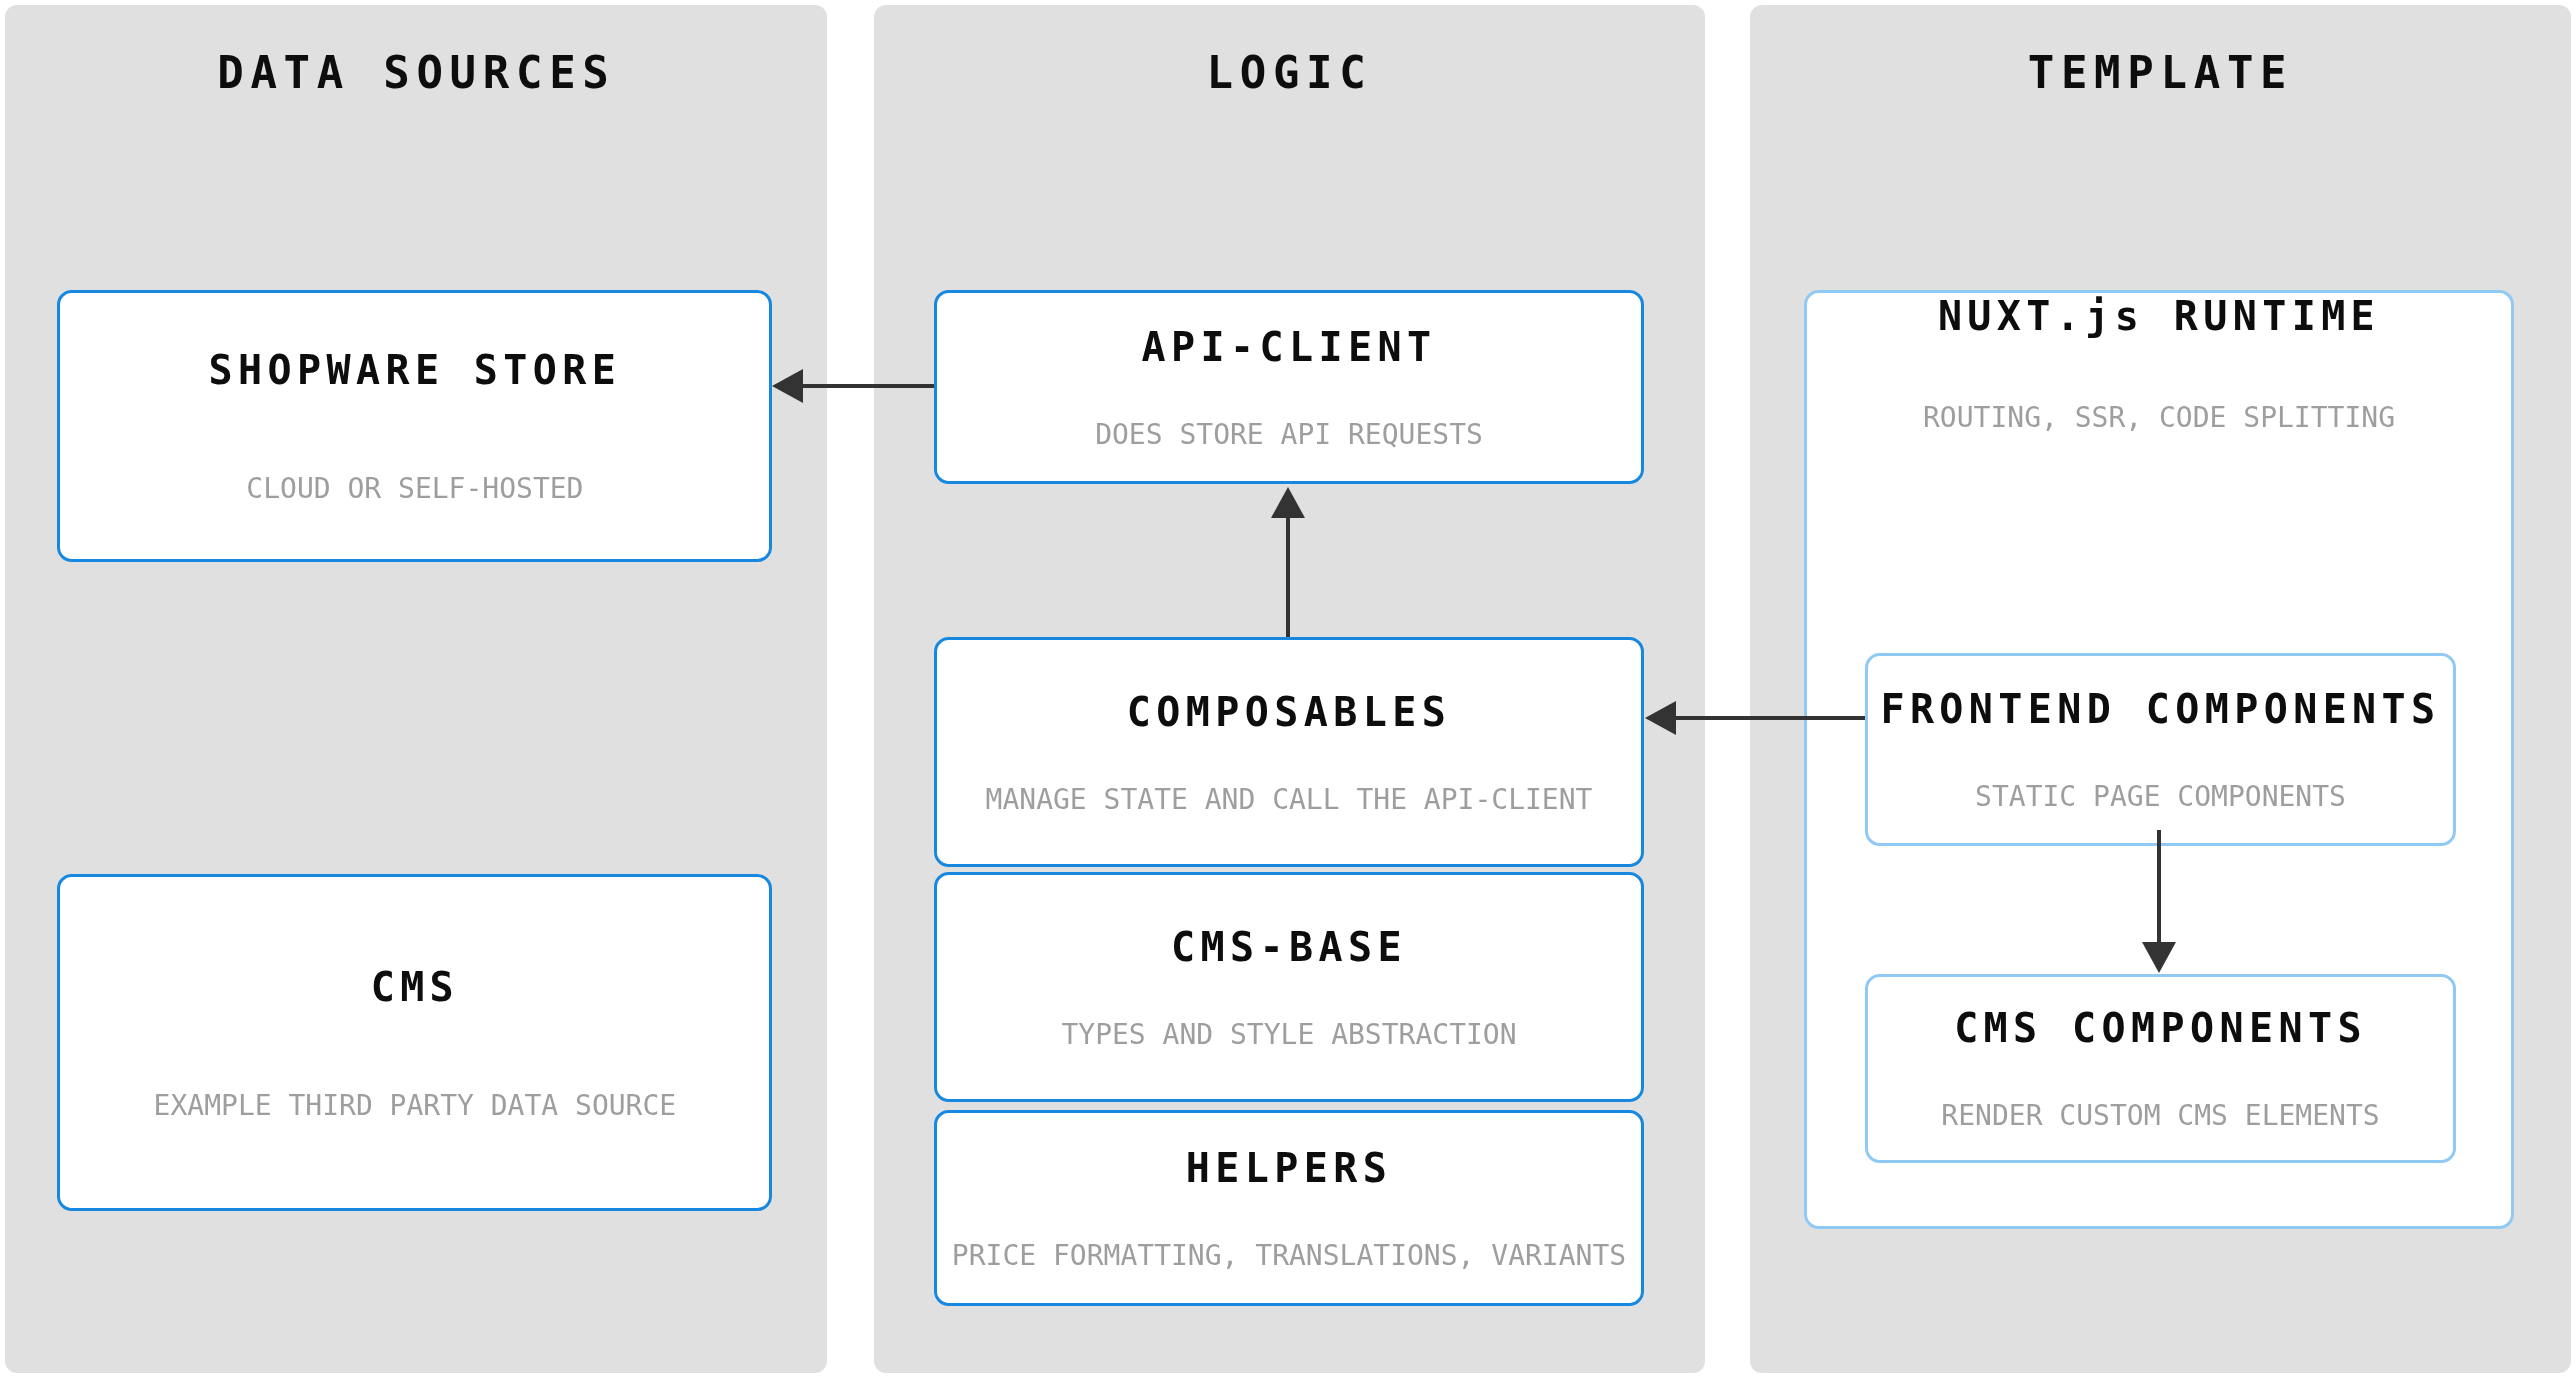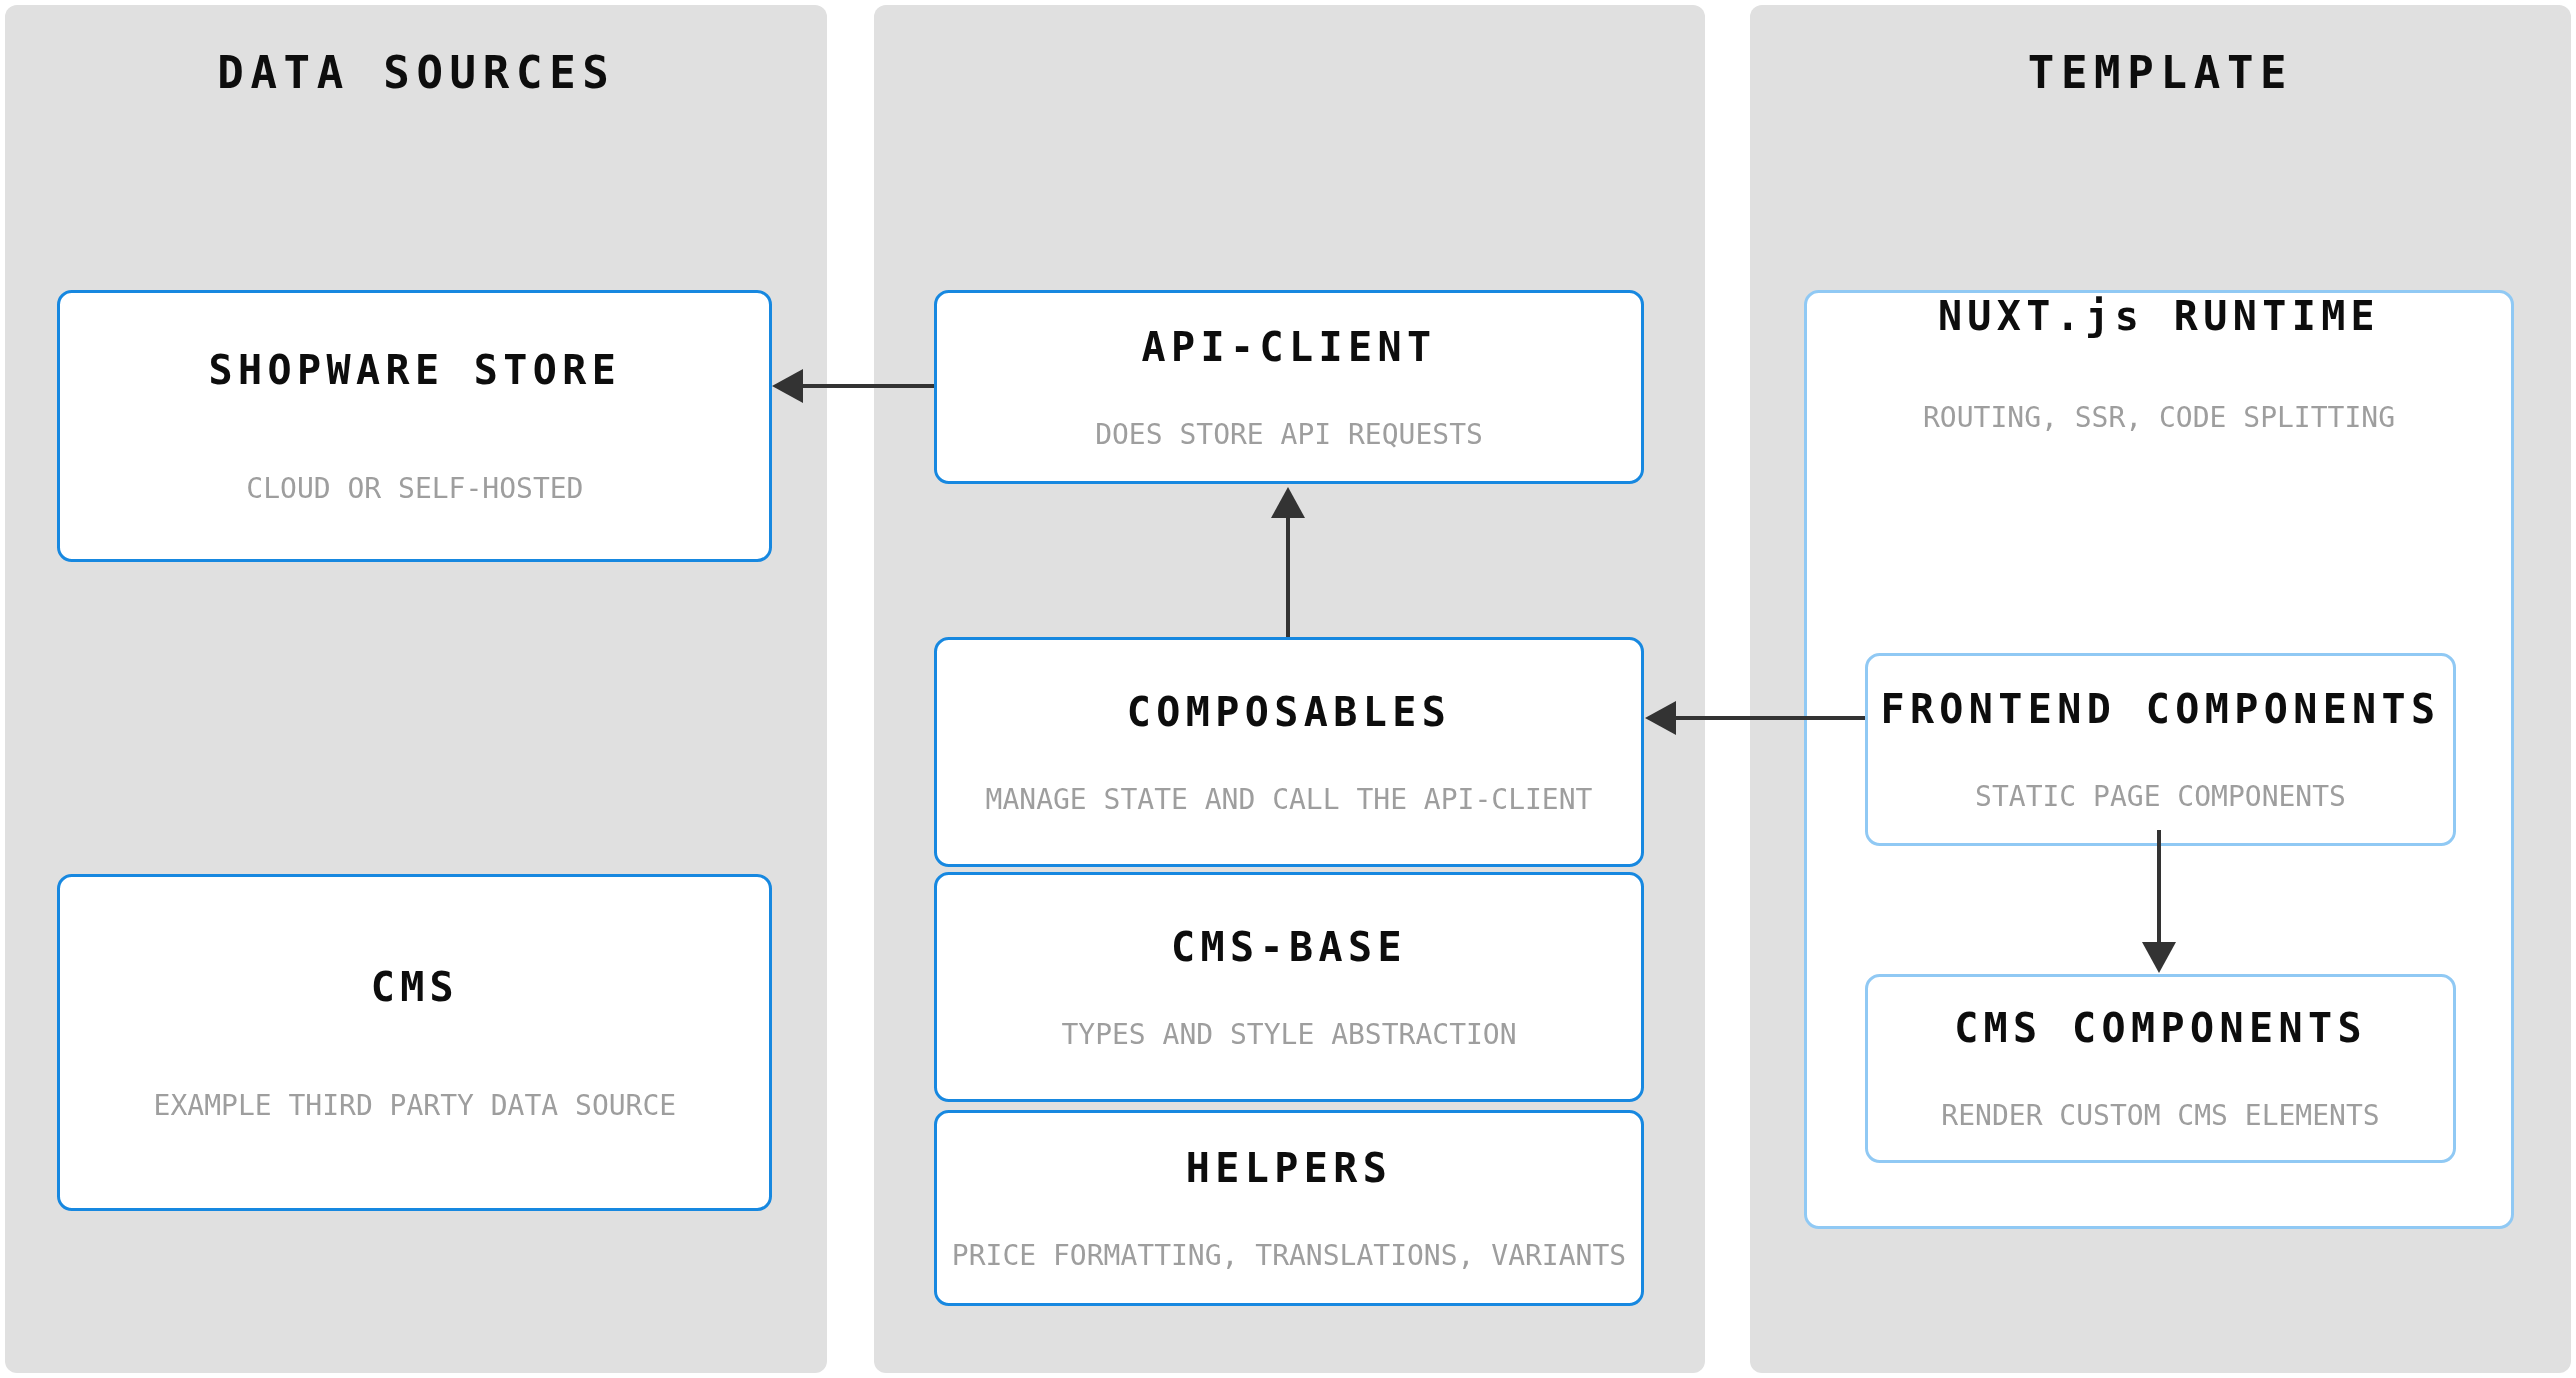--- a/index.html
+++ b/index.html
@@ -100,20 +100,21 @@
       <div class="box-title">SHOPWARE STORE</div>
       <div class="box-subtitle">CLOUD OR SELF-HOSTED</div>
     </div>
     <div class="box gap-lg box-cms">
       <div class="box-title">CMS</div>
       <div class="box-subtitle">EXAMPLE THIRD PARTY DATA SOURCE</div>
     </div>
   </section>
 
   <section class="panel panel-2">
+    <h1 class="col-title">LOGIC</h1>
     <div class="box gap-sm box-api">
       <div class="box-title">API-CLIENT</div>
       <div class="box-subtitle">DOES STORE API REQUESTS</div>
     </div>
     <div class="box gap-sm box-composables">
       <div class="box-title">COMPOSABLES</div>
       <div class="box-subtitle">MANAGE STATE AND CALL THE API-CLIENT</div>
     </div>
     <div class="box gap-sm box-cmsbase">
       <div class="box-title">CMS-BASE</div>

